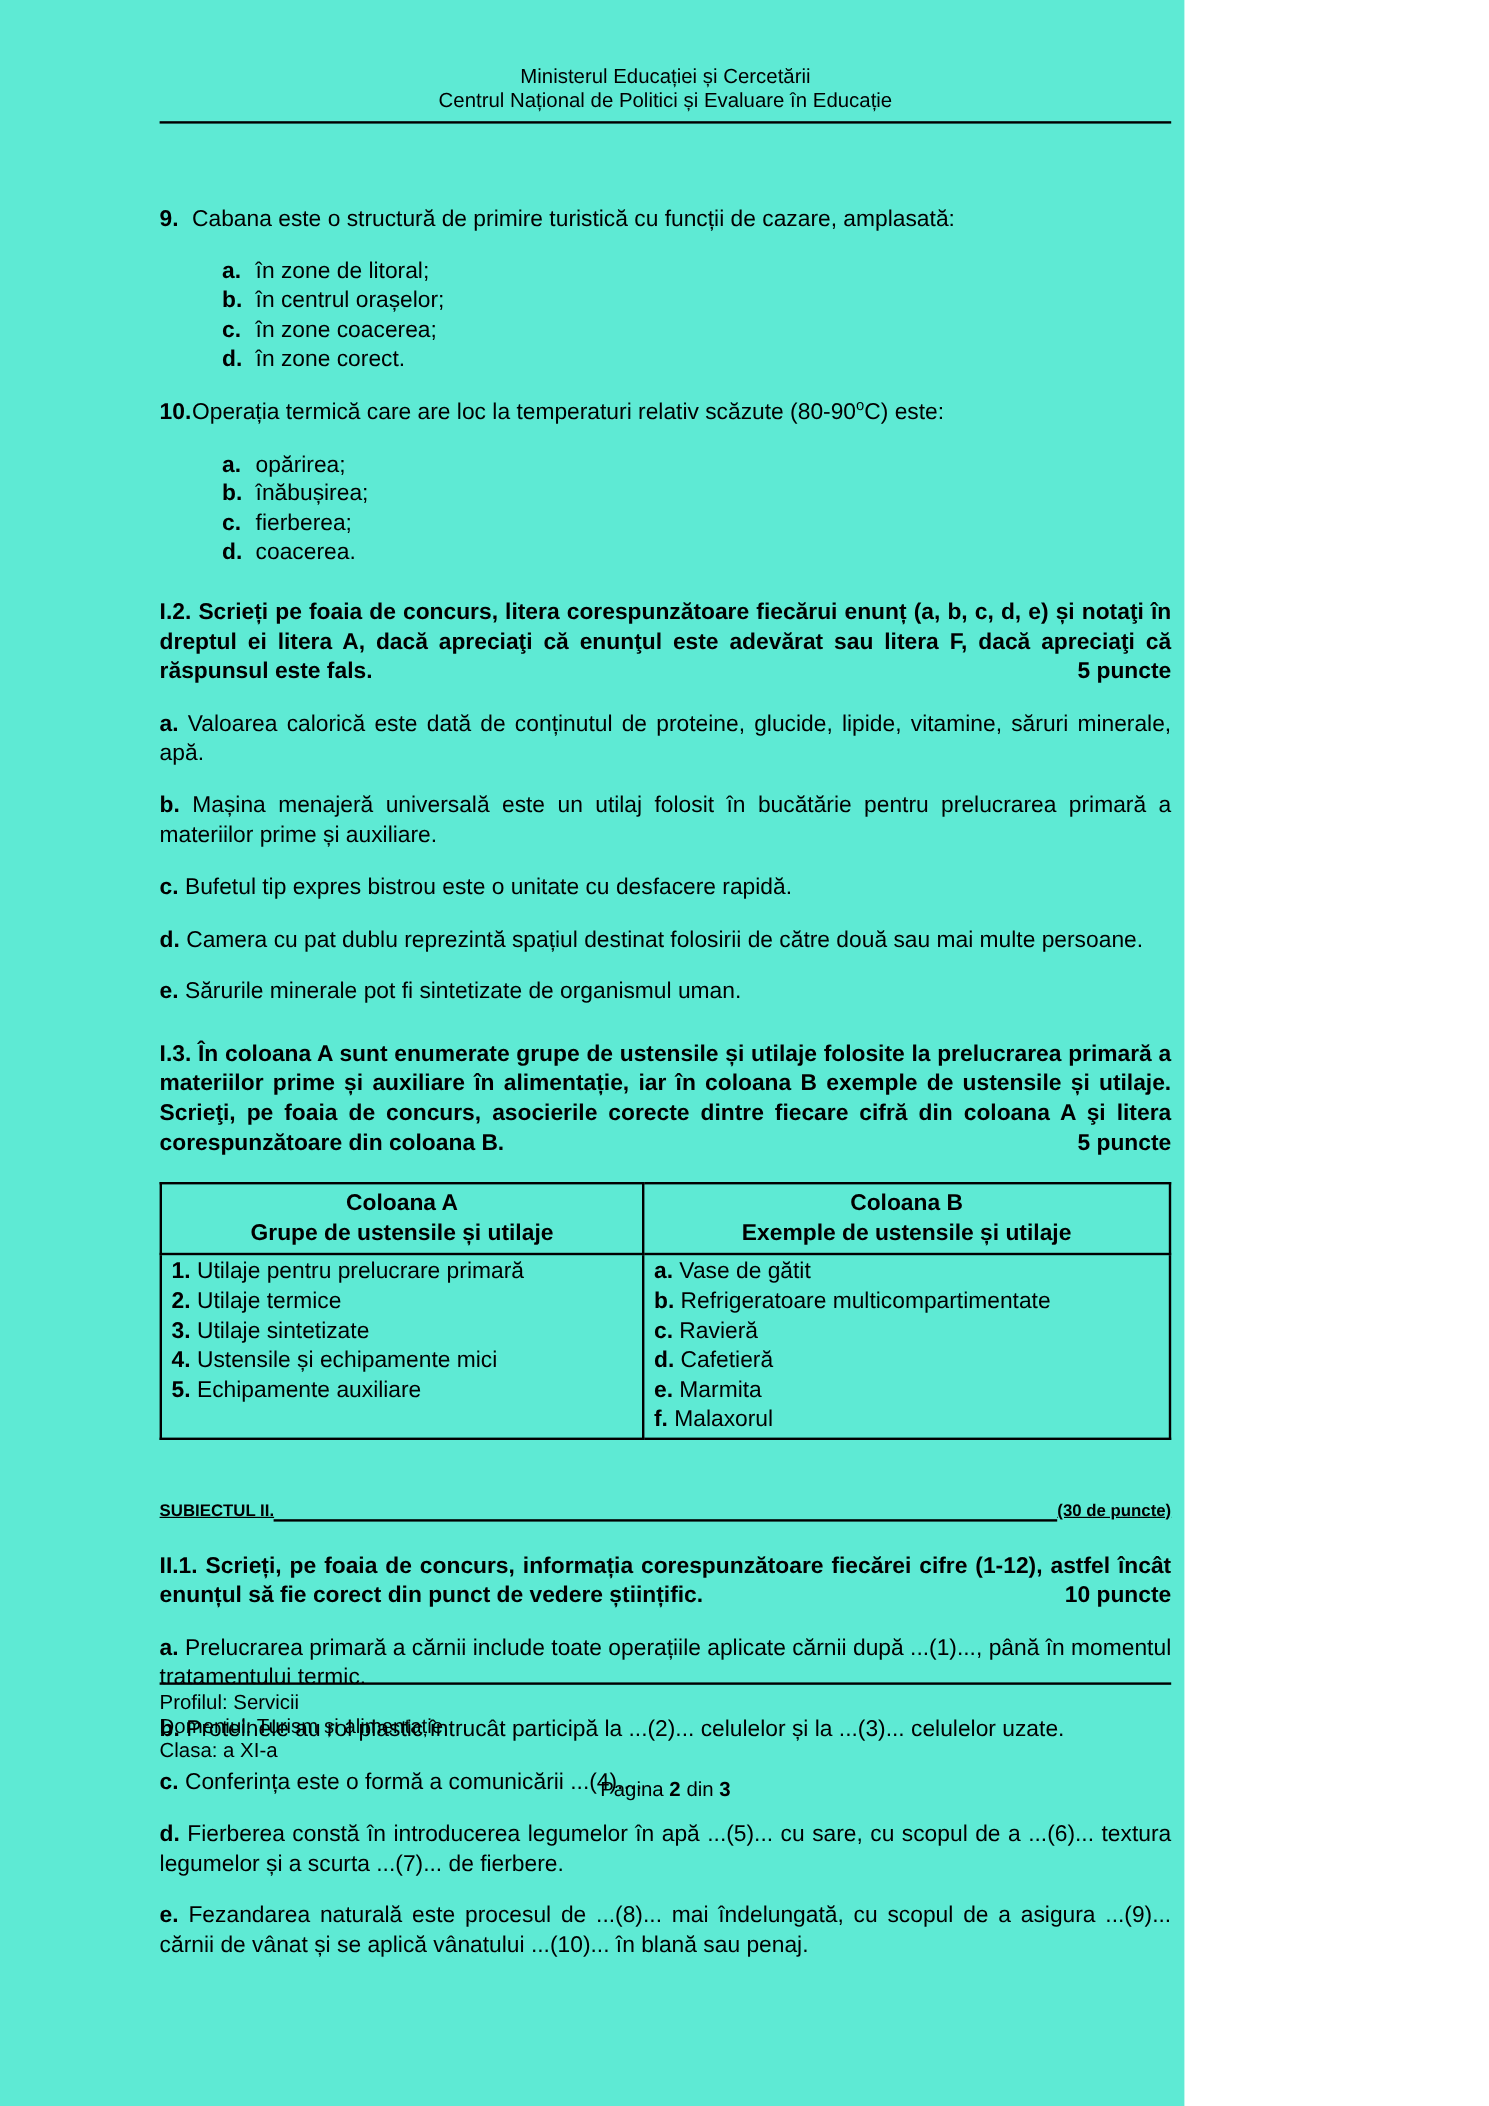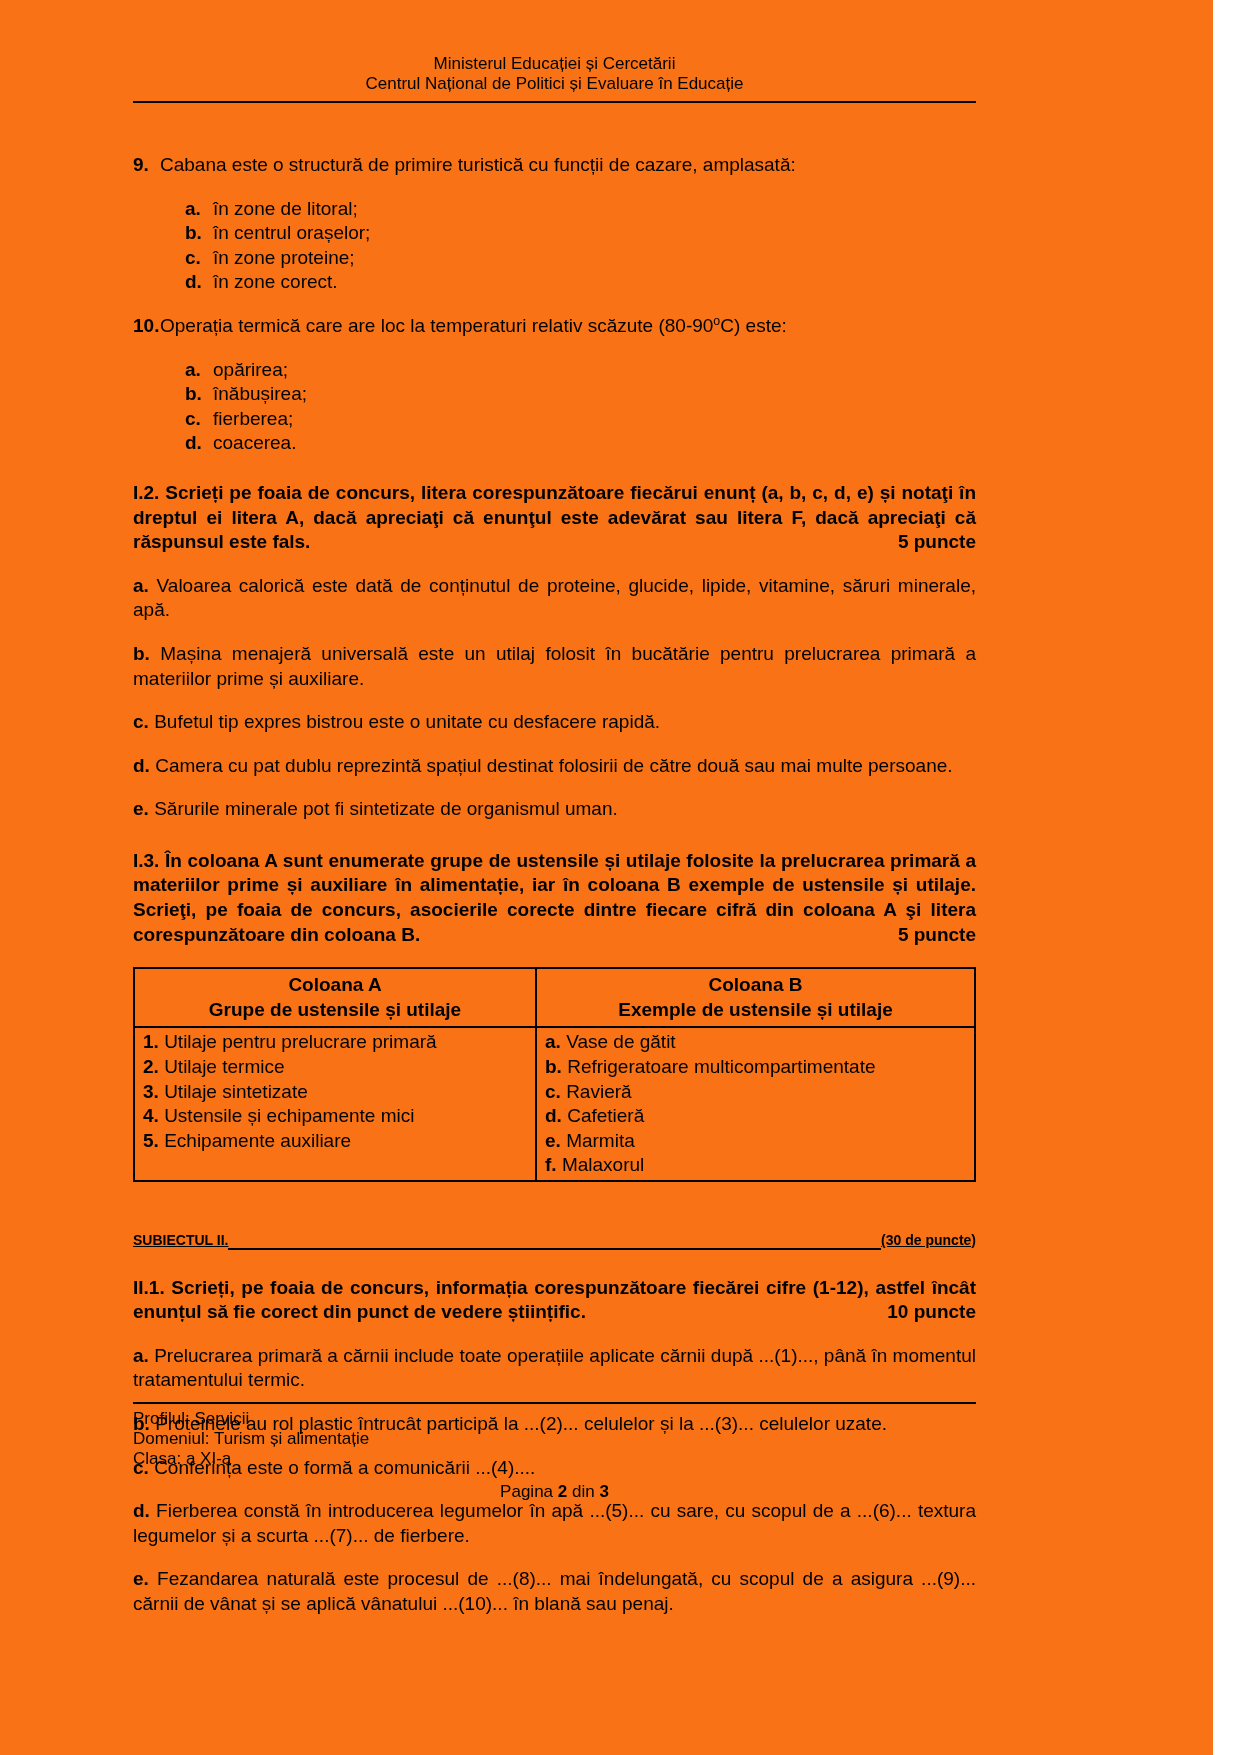--- a/index.html
+++ b/index.html
@@ -1,22 +1,22 @@
 <!DOCTYPE html>
 <html><head>
 <meta charset="utf-8">
 <style>
   html,body{margin:0;padding:0;}
   body{width:1241px;height:1755px;background:#ffffff;font-family:"Liberation Sans",sans-serif;color:#000;}
-  .page{position:relative;width:1213px;height:1755px;overflow:hidden;background:#f97316;}
+  .page{position:relative;width:987px;height:1755px;overflow:hidden;background:#5eead4;}
   .content{position:absolute;left:133px;top:0;width:843px;}
   .doc-header{padding-top:54px;text-align:center;font-size:17px;line-height:20px;}
   .header-rule{height:0;border-top:2px solid #000;margin-top:7px;}
   .body-text{font-size:19px;line-height:24.6px;}
-  .first-section{margin-top:50px;}
+  .first-section{margin-top:68px;}
   .q-num{display:inline-block;min-width:27px;font-weight:bold;}
   .option{margin-left:52px;}
   .opt-letter{font-weight:bold;display:inline-block;min-width:28px;}
   .heading{font-weight:bold;text-align:justify;position:relative;margin-top:25px;}
   .heading.tight{margin-top:23px;}
   .heading.wide{margin-top:27px;}
   .points{position:absolute;right:0;bottom:0;font-weight:bold;white-space:nowrap;}
   .item{text-align:justify;}
   .item b{font-weight:bold;}
   sup{font-size:0.65em;vertical-align:super;line-height:0;}
@@ -43,21 +43,21 @@
     <div class="doc-header">
       <div>Ministerul Educației și Cercetării</div>
       <div>Centrul Național de Politici și Evaluare în Educație</div>
       <div class="header-rule"></div>
     </div>
 
     <div class="body-text first-section">
       <p><b class="q-num">9.</b><span>Cabana este o structură de primire turistică cu funcții de cazare, amplasată:</span></p>
       <div class="option"><span class="opt-letter">a.</span><span>în zone de litoral;</span></div>
       <div class="option"><span class="opt-letter">b.</span><span>în centrul orașelor;</span></div>
-      <div class="option"><span class="opt-letter">c.</span><span>în zone proteine;</span></div>
+      <div class="option"><span class="opt-letter">c.</span><span>în zone coacerea;</span></div>
       <div class="option"><span class="opt-letter">d.</span><span>în zone corect.</span></div>
     </div>
 
     <div class="body-text">
       <p><b class="q-num">10.</b><span>Operația termică care are loc la temperaturi relativ scăzute (80-90</span><sup>o</sup><span>C) este:</span></p>
       <div class="option"><span class="opt-letter">a.</span><span>opărirea;</span></div>
       <div class="option"><span class="opt-letter">b.</span><span>înăbușirea;</span></div>
       <div class="option"><span class="opt-letter">c.</span><span>fierberea;</span></div>
       <div class="option"><span class="opt-letter">d.</span><span>coacerea.</span></div>
     </div>

